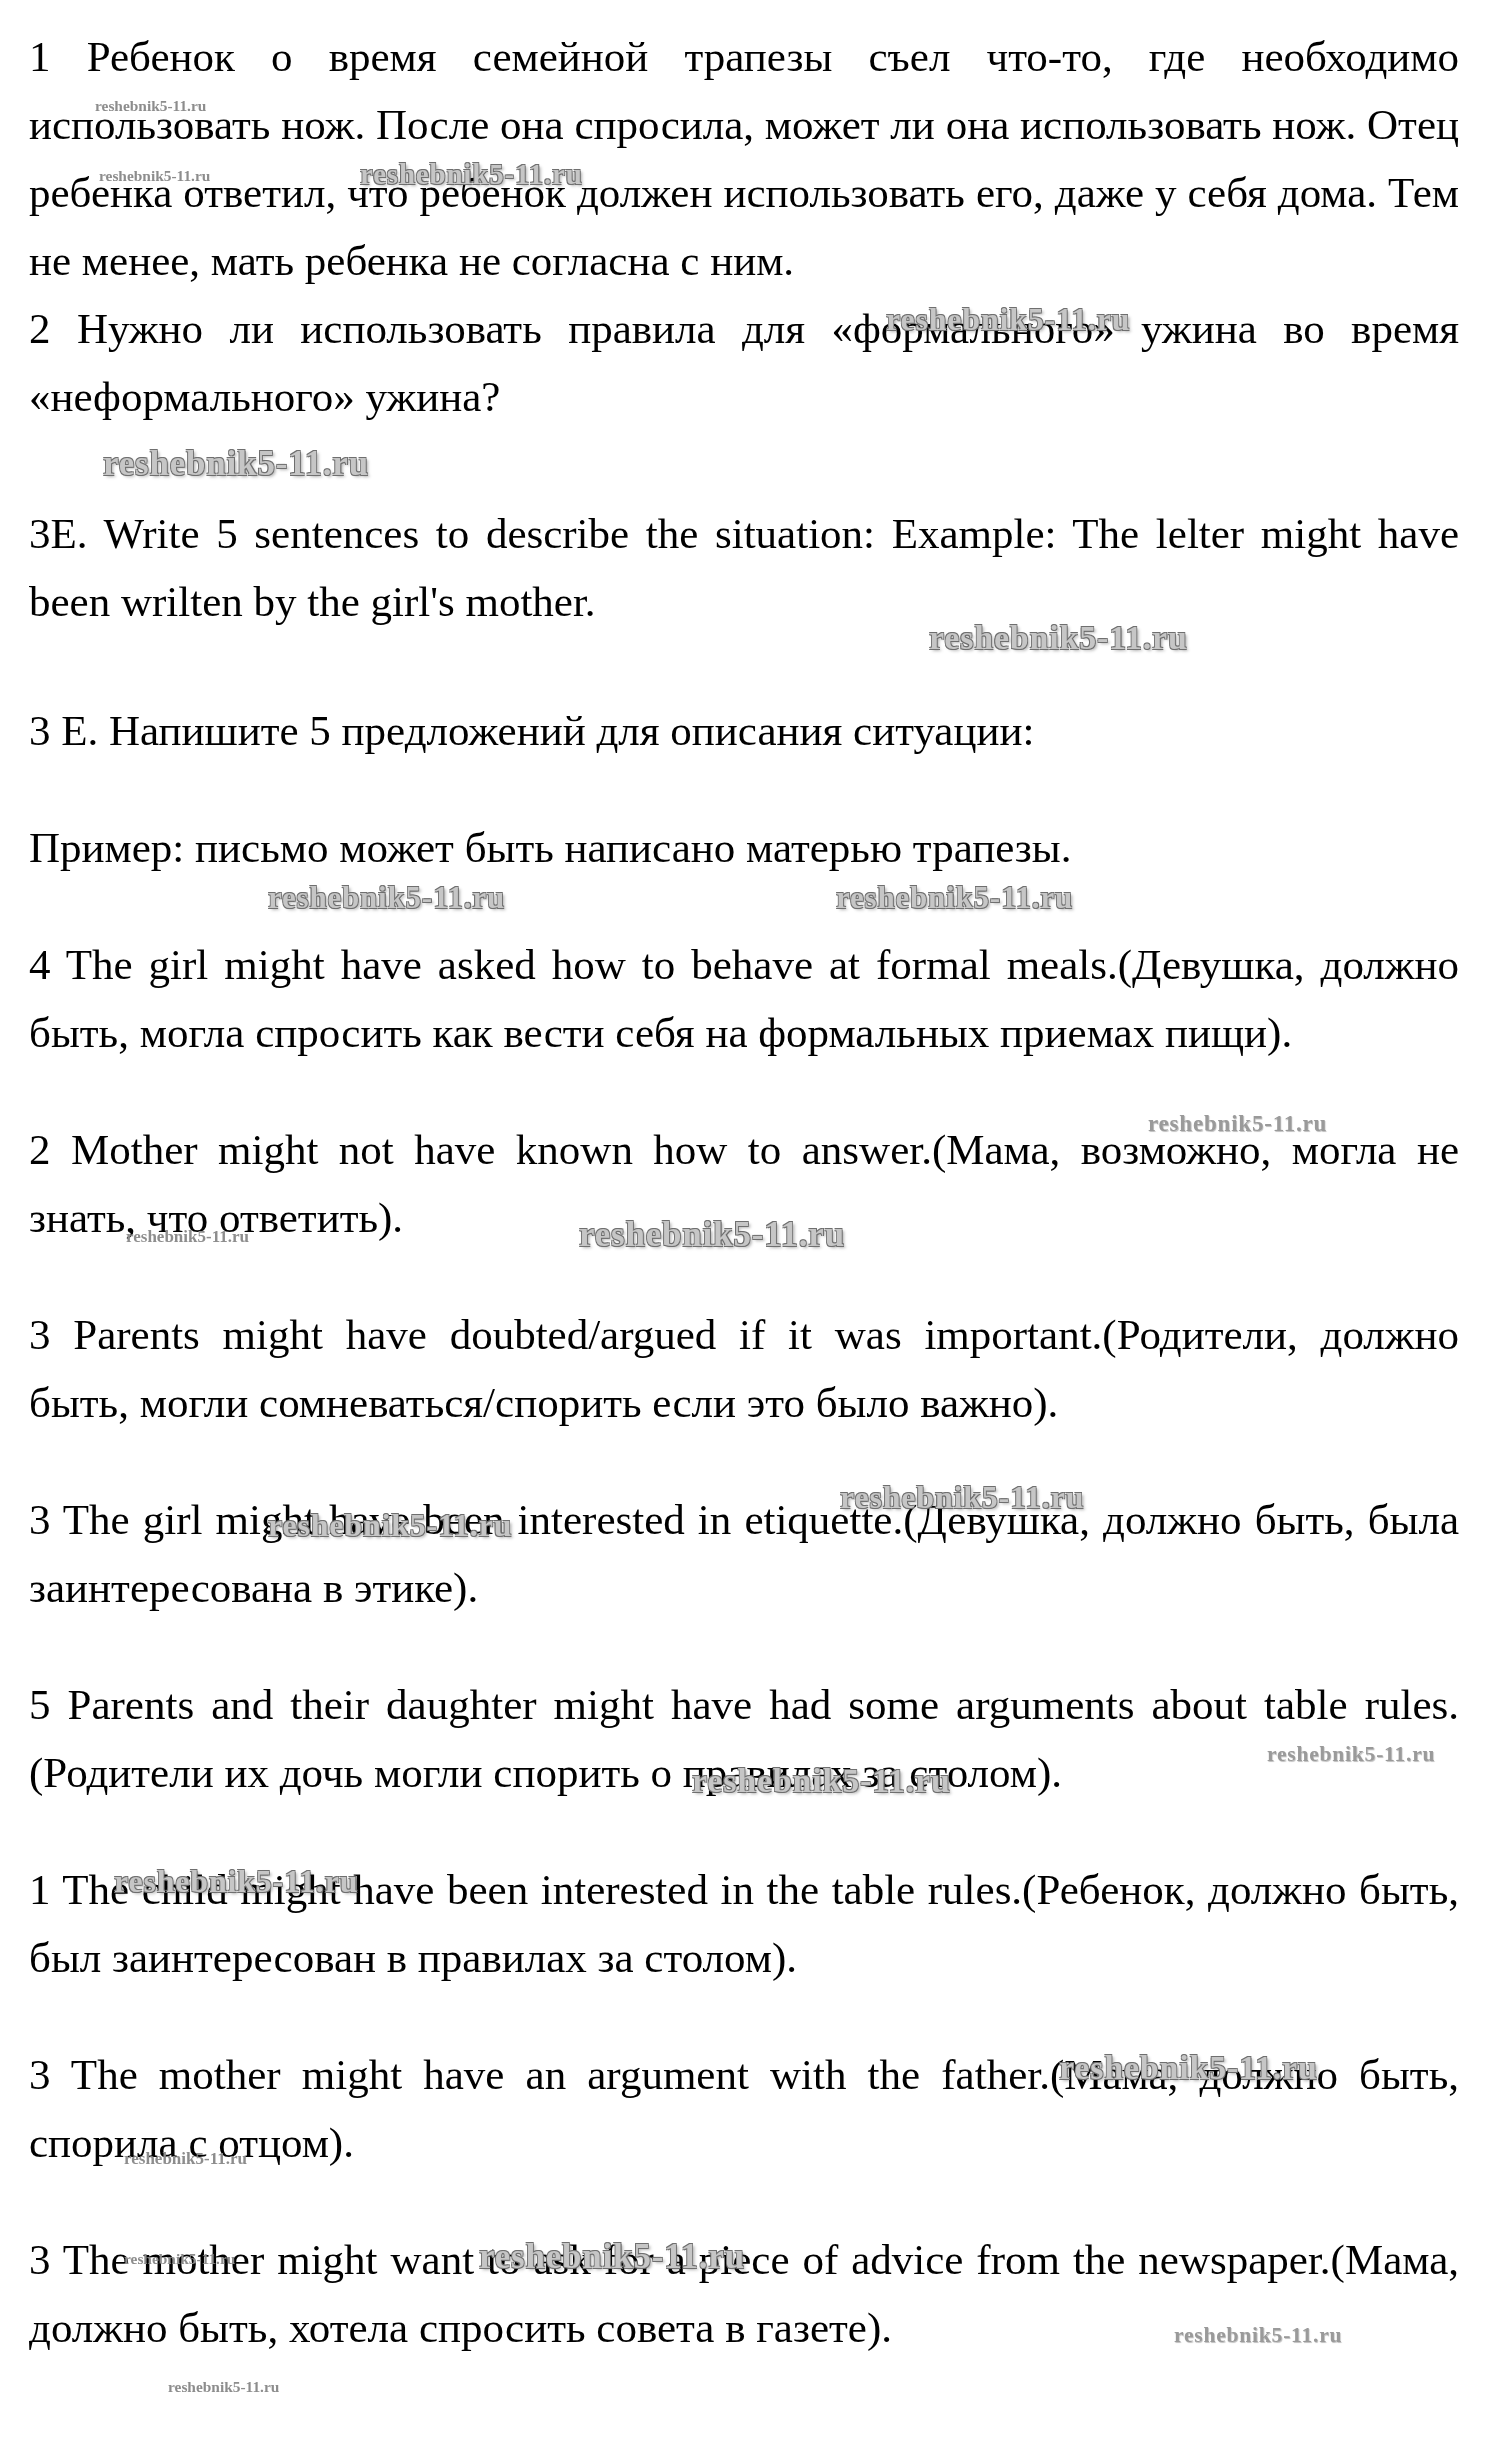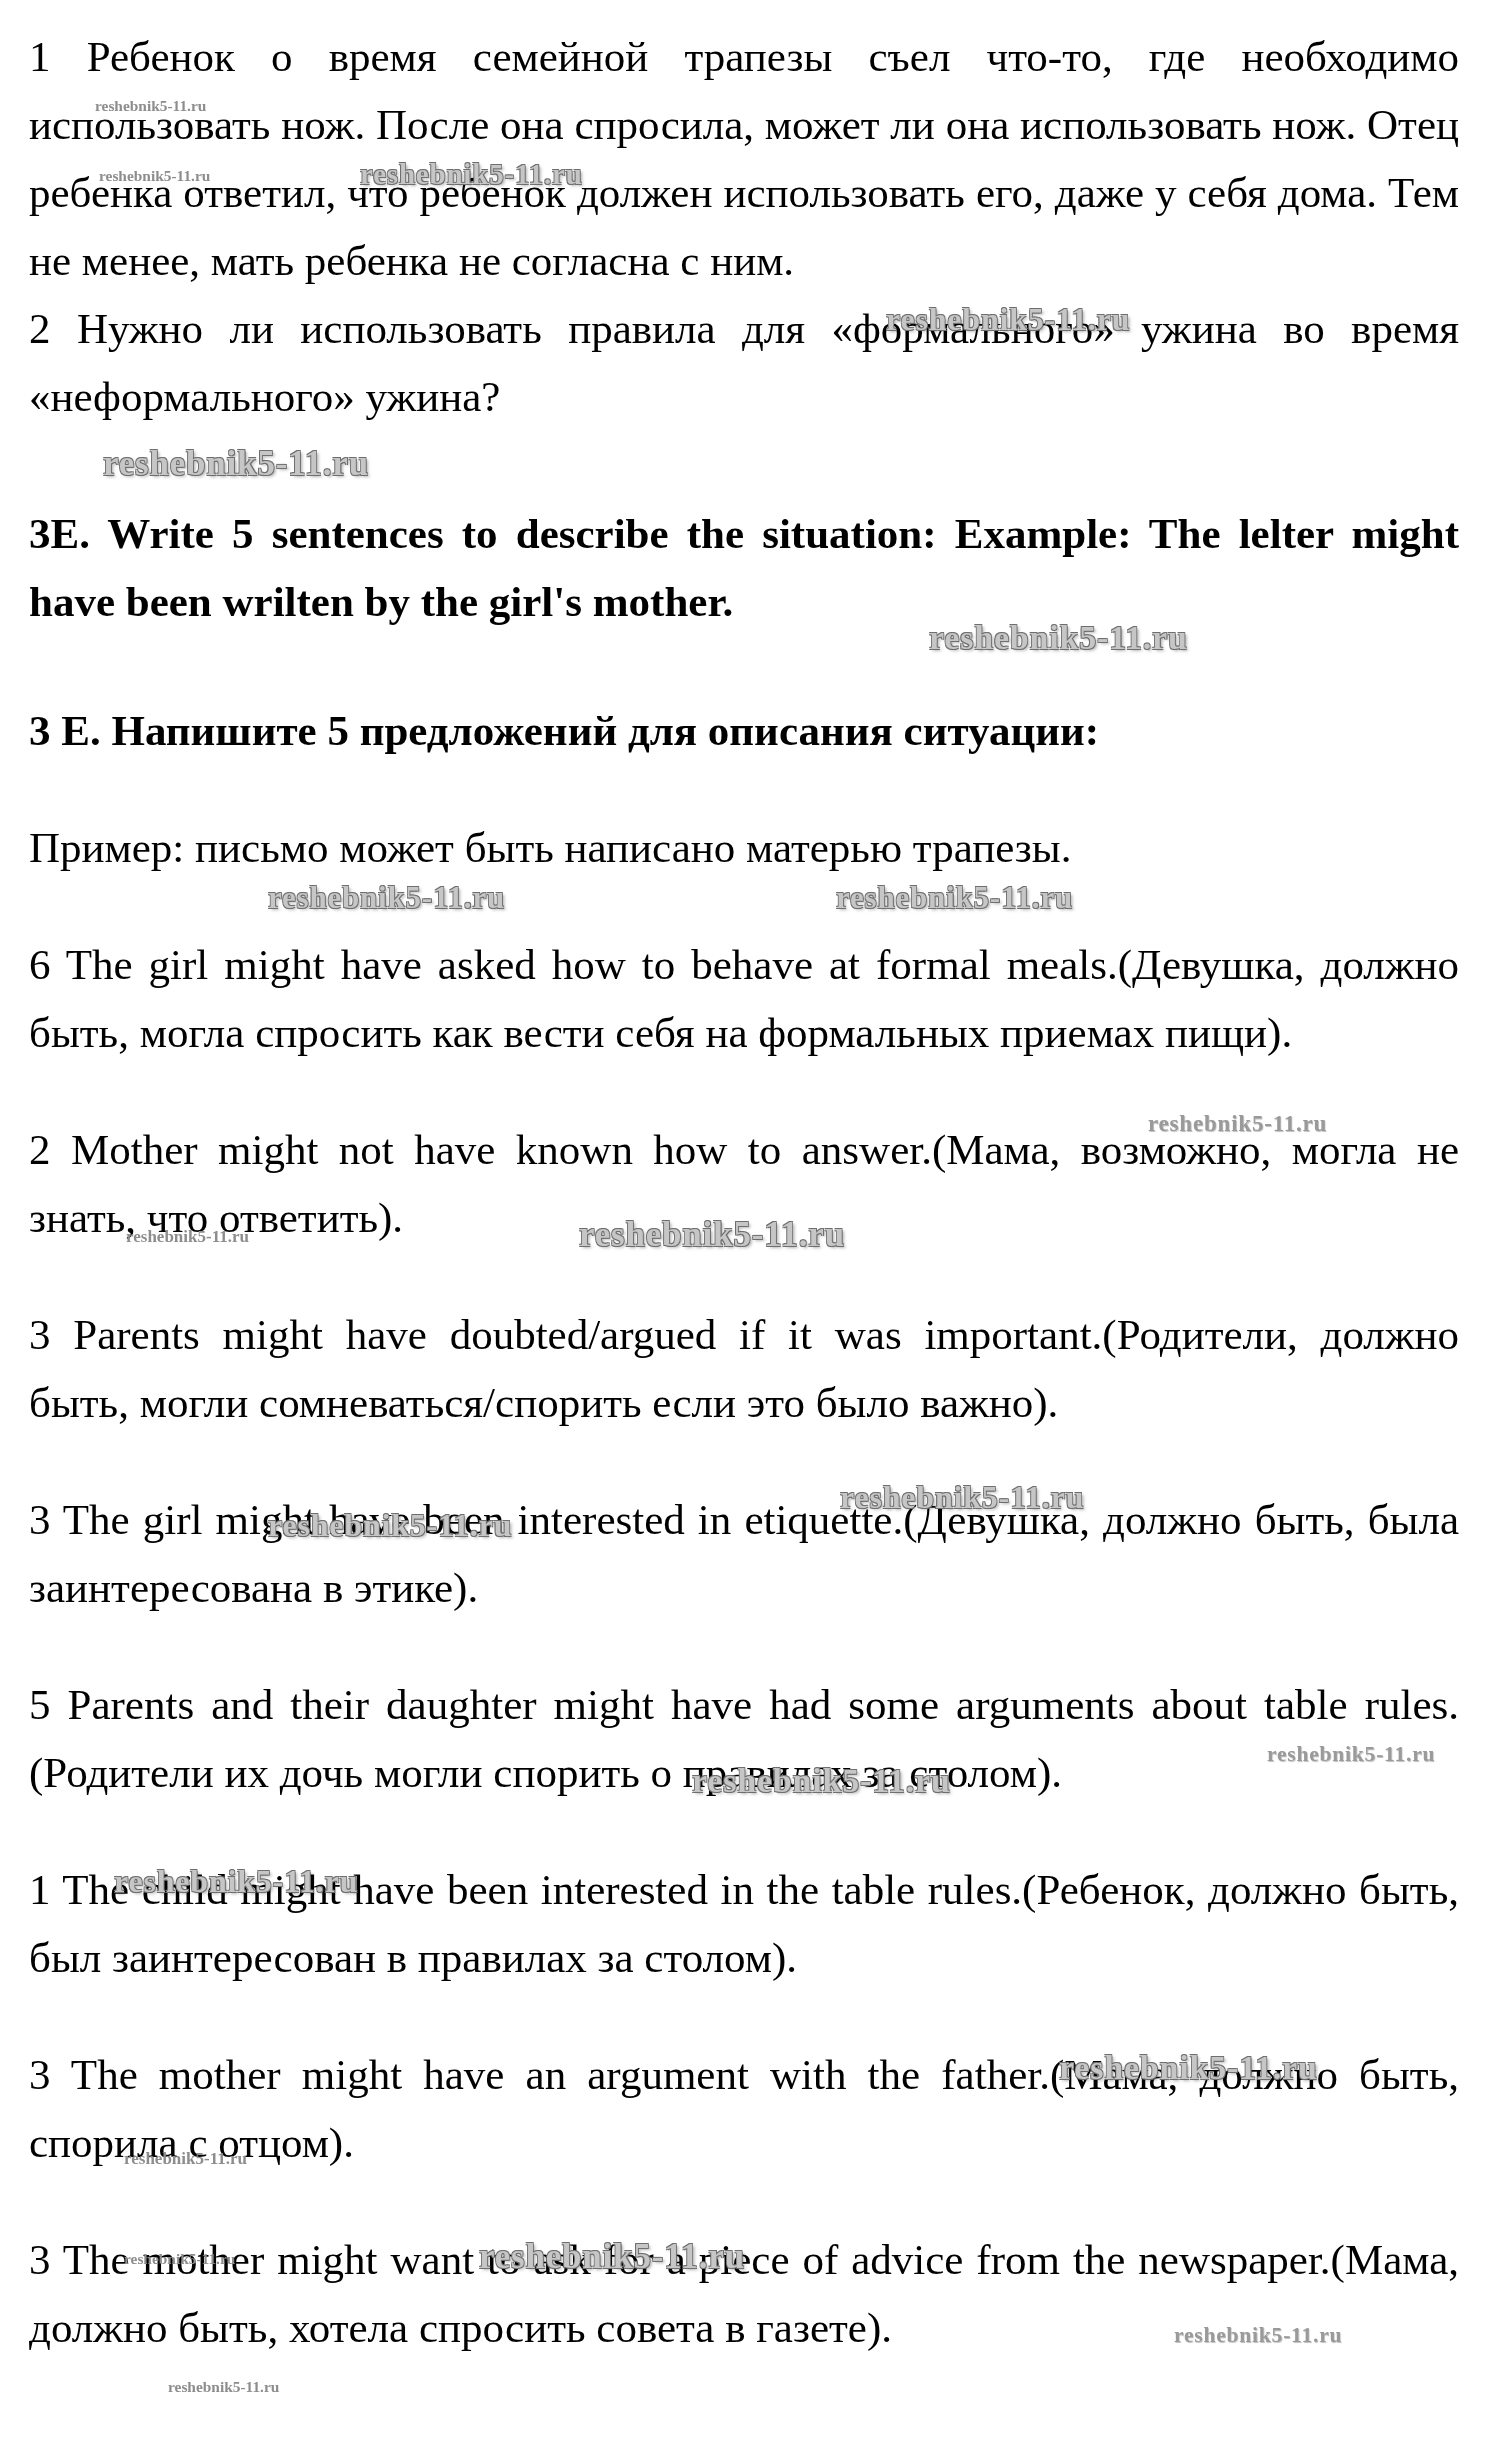--- a/index.html
+++ b/index.html
@@ -17,21 +17,21 @@
     font-family: "Liberation Serif", "DejaVu Serif", serif;
     color: #000000;
     overflow: hidden;
   }
   .para {
     font-size: 43px;
     line-height: 68px;
     text-align: justify;
     margin: 0 0 49px 0;
   }
-  .para.bold { font-weight: 700; }
+  .para.bold { font-weight: 400; }
   .mb-0   { margin-bottom: 0; }
   .mb-90  { margin-bottom: 69px; }
   .mb-80  { margin-bottom: 61px; }
   
   .wm {
     position: absolute;
     font-family: "Liberation Serif", "DejaVu Serif", serif;
     font-weight: 700;
     white-space: nowrap;
     letter-spacing: 0.8px;
@@ -60,21 +60,21 @@
 </head>
 <body>
 
 <div class="page">
 
   <p class="para mb-0">1 Ребенок о время семейной трапезы съел что-то, где необходимо использовать нож. После она спросила, может ли она использовать нож. Отец ребенка ответил, что ребенок должен использовать его, даже у себя дома. Тем не менее, мать ребенка не согласна с ним.</p>
   <p class="para mb-90">2 Нужно ли использовать правила для «формального» ужина во время «неформального» ужина?</p>
   <p class="para bold mb-80">3E. Write 5 sentences to describe the situation: Example: The lelter might have been wrilten by the girl's mother.</p>
   <p class="para bold">3 Е. Напишите 5 предложений для описания ситуации:</p>
   <p class="para">Пример: письмо может быть написано матерью трапезы.</p>
-  <p class="para">6 The girl might have asked how to behave at formal meals.(Девушка, должно быть, могла спросить как вести себя на формальных приемах пищи).</p>
+  <p class="para">4 The girl might have asked how to behave at formal meals.(Девушка, должно быть, могла спросить как вести себя на формальных приемах пищи).</p>
   <p class="para">2 Mother might not have known how to answer.(Мама, возможно, могла не знать, что ответить).</p>
   <p class="para">3 Parents might have doubted/argued if it was important.(Родители, должно быть, могли сомневаться/спорить если это было важно).</p>
   <p class="para">3 The girl might have been interested in etiquette.(Девушка, должно быть, была заинтересована в этике).</p>
   <p class="para">5 Parents and their daughter might have had some arguments about table rules.(Родители их дочь могли спорить о правилах за столом).</p>
   <p class="para">1 The child might have been interested in the table rules.(Ребенок, должно быть, был заинтересован в правилах за столом).</p>
   <p class="para">3 The mother might have an argument with the father.(Мама, должно быть, спорила с отцом).</p>
   <p class="para">3 The mother might want to ask for a piece of advice from the newspaper.(Мама, должно быть, хотела спросить совета в газете).</p>
 
   <div class="wm wm-xs" style="left:65px;   top:97px;  font-size:15.4px;">reshebnik5-11.ru</div>
   <div class="wm wm-xs" style="left:69px;   top:167px;  font-size:15.4px;">reshebnik5-11.ru</div>

